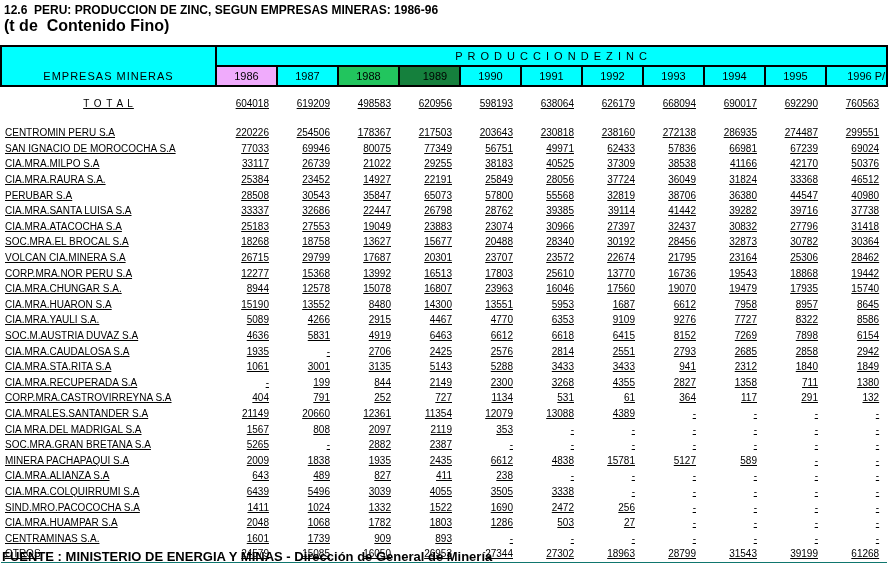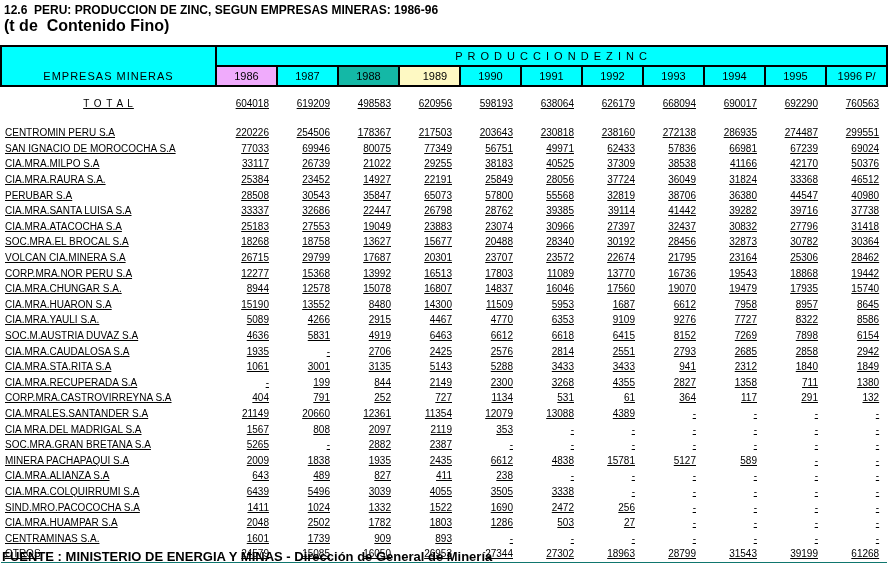--- a/index.html
+++ b/index.html
@@ -89,29 +89,29 @@
     </colgroup>
     <thead>
       <tr>
         <td class="hdr empresas-cell" rowspan="2" style="background: rgb(0, 255, 255);">EMPRESAS MINERAS</td>
         <td class="hdr span-cell" colspan="11" style="background: rgb(0, 255, 255);">P R O D U C C I O N    D E    Z I N C</td>
       </tr>
       <tr id="year-row">
 
       <td class="hdr year-cell" style="background: #f0abfc;">1986</td>
           <td class="hdr year-cell" style="background: rgb(0, 255, 255); margin-top: 48px;">1987</td>
-          <td class="hdr year-cell" style="background: #14b8a6;">1988</td>
-          <td class="hdr year-cell" style="background: #fef9c3; padding-left: 12px;">1989</td>
+          <td class="hdr year-cell" style="background: #22c55e;">1988</td>
+          <td class="hdr year-cell" style="background: #15803d; padding-left: 12px;">1989</td>
           <td class="hdr year-cell" style="background: rgb(0, 255, 255);">1990</td>
           <td class="hdr year-cell" style="background: rgb(0, 255, 255);">1991</td>
           <td class="hdr year-cell" style="background: rgb(0, 255, 255);">1992</td>
           <td class="hdr year-cell" style="background: rgb(0, 255, 255);">1993</td>
           <td class="hdr year-cell" style="background: rgb(0, 255, 255);">1994</td>
           <td class="hdr year-cell" style="background: rgb(0, 255, 255);">1995</td>
-          <td class="hdr year-cell" style="background: rgb(0, 255, 255);">1996 P/</td>
+          <td class="hdr year-cell" style="background: rgb(0, 255, 255); text-align: right;">1996 P/</td>
         </tr>
     </thead>
     <tbody id="table-body">
       <tr class="total-row" id="total-row">
         <td class="total-label">T O T A L</td>
 
       <td class="num">604018</td>
           <td class="num">619209</td>
           <td class="num">498583</td>
           <td class="num">620956</td>
@@ -253,48 +253,48 @@
           <td class="num">25306</td>
           <td class="num">28462</td>
         </tr>
         <tr class="body-row">
           <td class="name">CORP.MRA.NOR PERU S.A</td>
           <td class="num">12277</td>
           <td class="num">15368</td>
           <td class="num">13992</td>
           <td class="num">16513</td>
           <td class="num">17803</td>
-          <td class="num">11089</td>
+          <td class="num">25610</td>
           <td class="num">13770</td>
           <td class="num">16736</td>
           <td class="num">19543</td>
           <td class="num">18868</td>
           <td class="num">19442</td>
         </tr>
         <tr class="body-row">
           <td class="name">CIA.MRA.CHUNGAR S.A.</td>
           <td class="num">8944</td>
           <td class="num">12578</td>
           <td class="num">15078</td>
           <td class="num">16807</td>
-          <td class="num">14837</td>
+          <td class="num">23963</td>
           <td class="num">16046</td>
           <td class="num">17560</td>
           <td class="num">19070</td>
           <td class="num">19479</td>
           <td class="num">17935</td>
           <td class="num">15740</td>
         </tr>
         <tr class="body-row">
           <td class="name">CIA.MRA.HUARON  S.A</td>
           <td class="num">15190</td>
           <td class="num">13552</td>
           <td class="num">8480</td>
           <td class="num">14300</td>
-          <td class="num">11509</td>
+          <td class="num">13551</td>
           <td class="num">5953</td>
           <td class="num">1687</td>
           <td class="num">6612</td>
           <td class="num">7958</td>
           <td class="num">8957</td>
           <td class="num">8645</td>
         </tr>
         <tr class="body-row">
           <td class="name">CIA.MRA.YAULI S.A.</td>
           <td class="num">5089</td>
@@ -473,21 +473,21 @@
           <td class="num">2472</td>
           <td class="num">256</td>
           <td class="num">-</td>
           <td class="num">-</td>
           <td class="num">-</td>
           <td class="num">-</td>
         </tr>
         <tr class="body-row">
           <td class="name">CIA.MRA.HUAMPAR  S.A</td>
           <td class="num">2048</td>
-          <td class="num">2502</td>
+          <td class="num">1068</td>
           <td class="num">1782</td>
           <td class="num">1803</td>
           <td class="num">1286</td>
           <td class="num">503</td>
           <td class="num">27</td>
           <td class="num">-</td>
           <td class="num">-</td>
           <td class="num">-</td>
           <td class="num">-</td>
         </tr>

